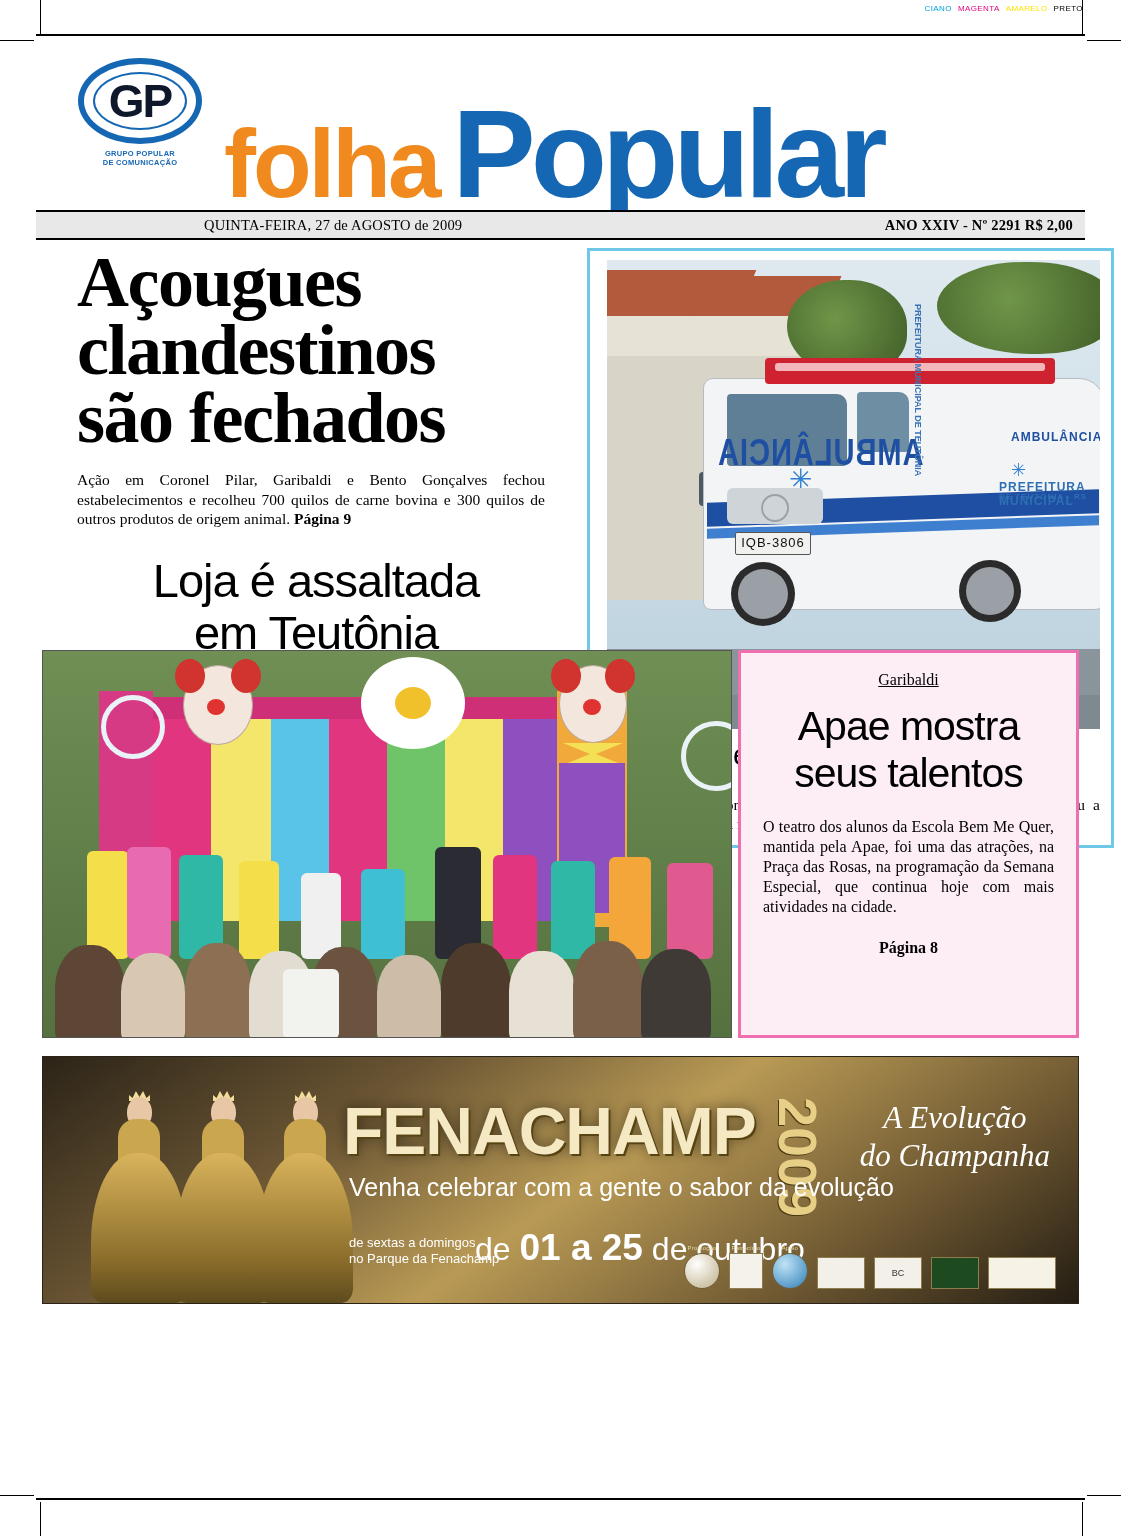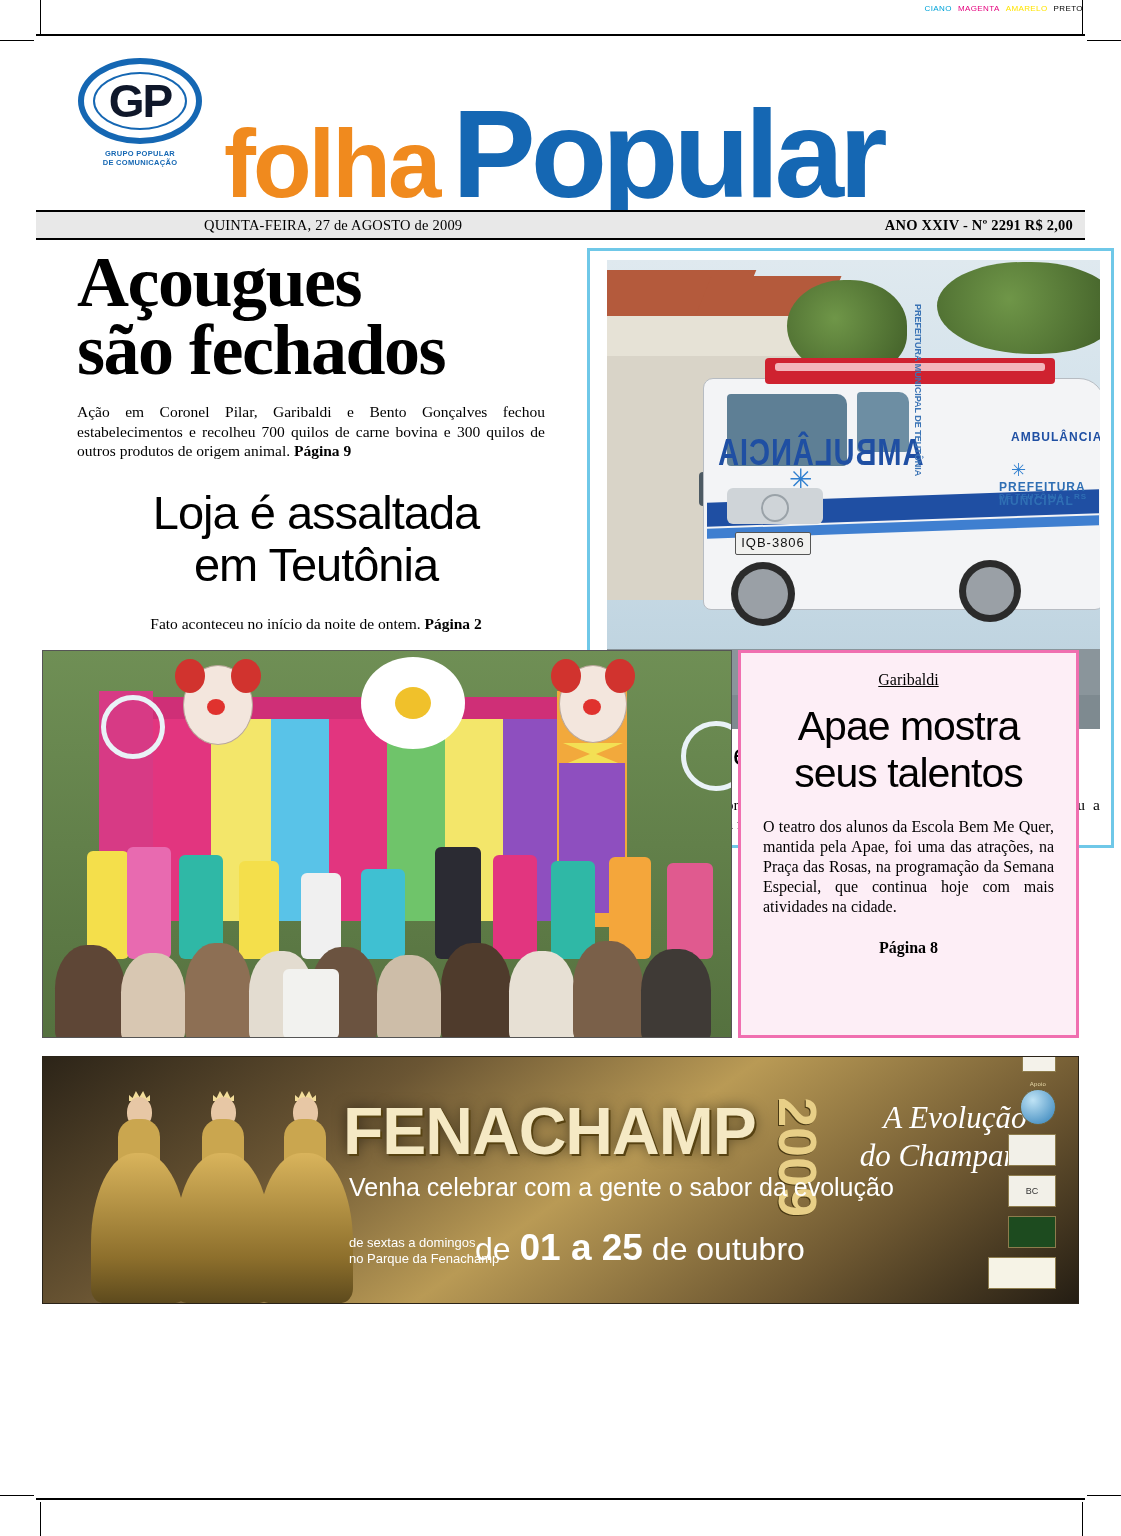--- a/index.html
+++ b/index.html
@@ -403,21 +403,20 @@
     color: #ffffff;
     white-space: nowrap;
   }
   .ad-dates .big { font-size: 37px; font-weight: bold; }
   .ad-logos {
     position: absolute;
     right: 22px; bottom: 14px;
     display: flex;
     align-items: flex-end;
     gap: 9px;
-    flex-direction: column;
   }
   .ad-logo-item { text-align:center; }
   .ad-logo-cap {
     font-family:"Liberation Sans", sans-serif;
     font-size:6px; color:#e7d9a8; margin-bottom:2px; letter-spacing:.2px;
   }
   .ad-logo-box {
     width: 46px; height: 30px;
     background: #f2f0e8;
     border: 1px solid #8d7c4d;
@@ -504,20 +503,21 @@
 
   <div class="datebar">
     <div class="d-left">QUINTA-FEIRA, 27 de AGOSTO de 2009</div>
     <div class="d-right">ANO XXIV - Nº 2291 R$ 2,00</div>
   </div>
 
   <div class="lead">
 
     <div class="lead-left">
       <div class="headline-main">Açougues</div>
+      <div class="headline-main">clandestinos</div>
       <div class="headline-main">são fechados</div>
       <p class="lead-deck"><span>Ação em Coronel Pilar, Garibaldi e Bento Gonçalves fechou estabelecimentos e recolheu 700 quilos de carne bovina e 300 quilos de outros produtos de origem animal.</span> <b>Página 9</b></p>
 
       <div class="headline-second">Loja é assaltada</div>
       <div class="headline-second" style="margin-top:0">em Teutônia</div>
       <p class="second-deck"><span>Fato aconteceu no início da noite de ontem.</span> <b>Página 2</b></p>
     </div>
 
     <div class="ambu-box" style="height:600px;">
       <div class="ambu-photo">

